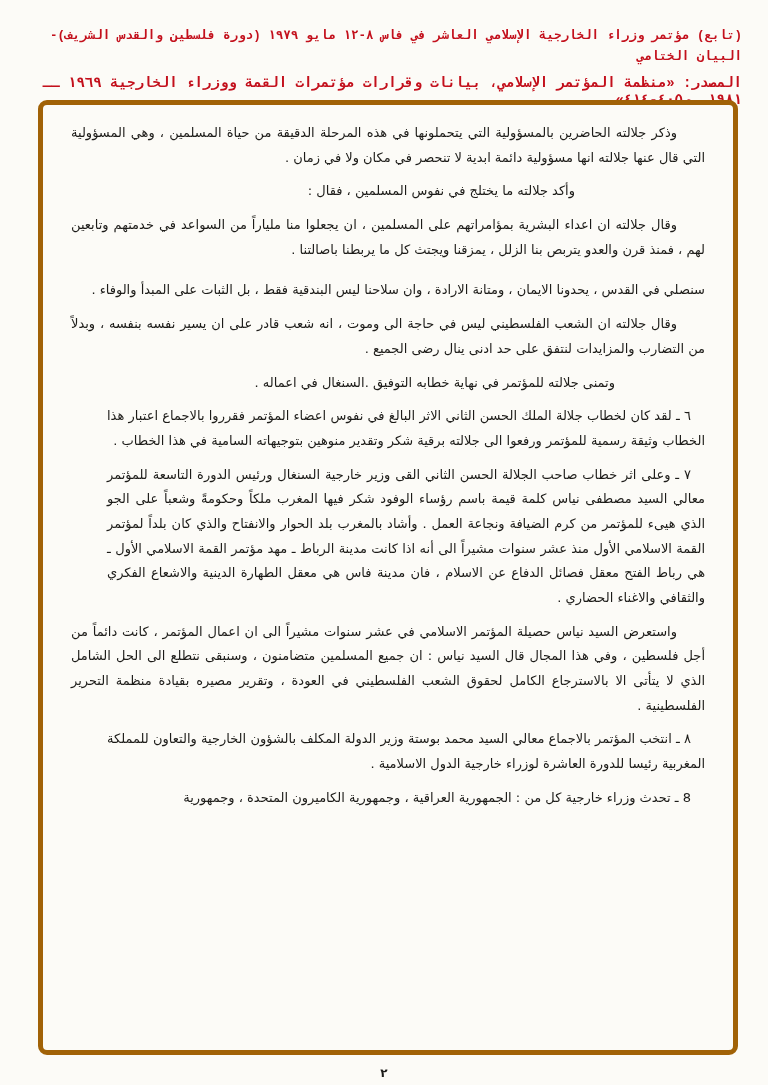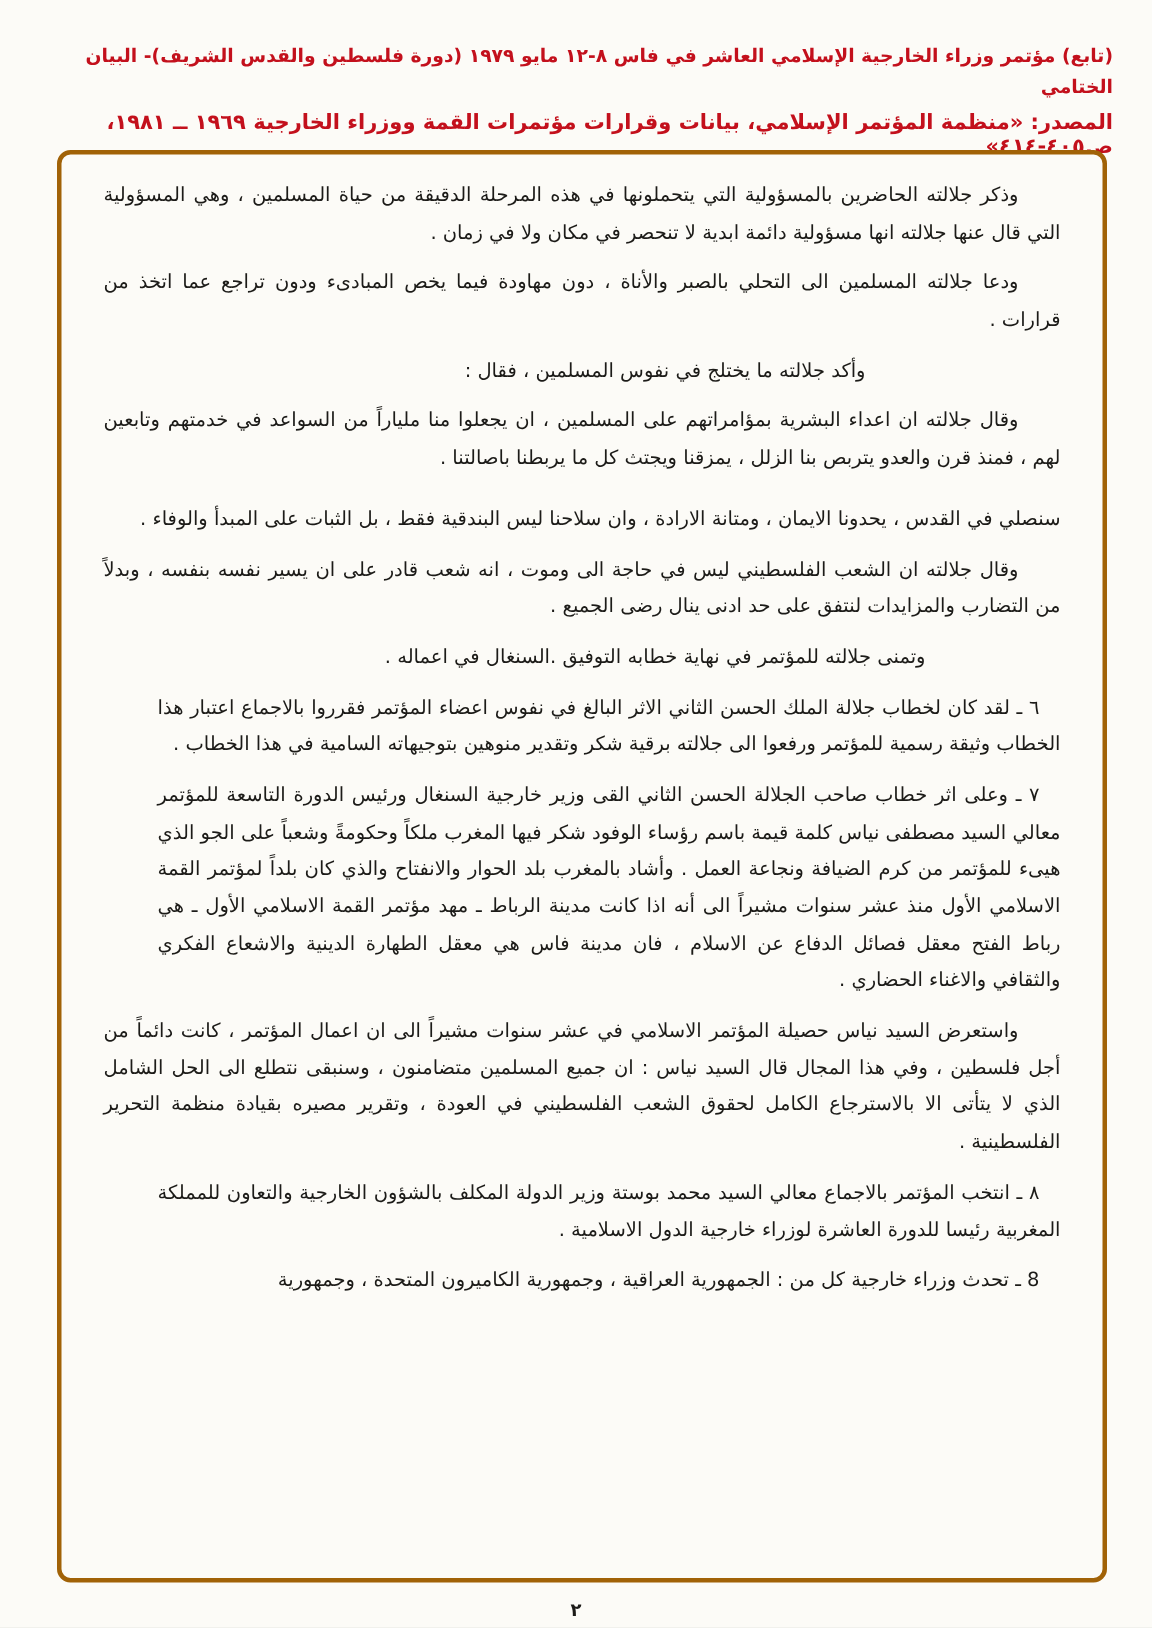--- a/index.html
+++ b/index.html
@@ -14,40 +14,41 @@
     height: 1085px;
     margin: 0 auto;
     background: #fcfbf7;
     overflow: hidden;
     direction: rtl;
   }
   .doc-header {
     padding: 26px 26px 0 26px;
     text-align: right;
     color: #c3101c;
+    font-family: Liberation Mono, monospace;
   }
   .doc-title {
     font-size: 12.5px;
     font-weight: bold;
     line-height: 1.7;
     letter-spacing: 0;
   }
   .doc-source {
     font-size: 14px;
     font-weight: bold;
     margin-top: 5px;
     color: #c3101c;
   }
   .green-box {
     position: absolute;
     top: 100px;
     right: 30px;
     left: 38px;
     bottom: 30px;
-    border: 3px solid #a16207;
+    border: 5px solid #a16207;
     border-radius: 9px;
     padding: 16px 28px 12px 28px;
     box-sizing: border-box;
     overflow: hidden;
     background: #fcfbf7;
   }
   .para {
     margin: 0 0 9px 0;
     font-size: 13px;
     line-height: 1.9;
@@ -87,21 +88,20 @@
 
 <div class="page">
 
   <header class="doc-header">
     <div class="doc-title">(تابع)  مؤتمر وزراء الخارجية الإسلامي العاشر في فاس ٨-١٢ مايو ١٩٧٩ (دورة فلسطين والقدس الشريف)- البيان الختامي</div>
     <div class="doc-source">المصدر: «منظمة المؤتمر الإسلامي، بيانات وقرارات مؤتمرات القمة ووزراء الخارجية ١٩٦٩ ــ ١٩٨١، ص٤٠٥-٤١٤»</div>
   </header>
 
   <main class="green-box">
     <p class="para">وذكر جلالته الحاضرين بالمسؤولية التي يتحملونها في هذه المرحلة الدقيقة من حياة المسلمين ، وهي المسؤولية التي قال عنها جلالته انها مسؤولية دائمة ابدية لا تنحصر في مكان ولا في زمان .</p>
-    <p class="para">ودعا جلالته المسلمين الى التحلي بالصبر والأناة ، دون مهاودة فيما يخص المبادىء ودون تراجع عما اتخذ من قرارات .</p>
     <p class="para indent-centered">وأكد جلالته ما يختلج في نفوس المسلمين ، فقال :</p>
     <p class="para">وقال جلالته ان اعداء البشرية بمؤامراتهم على المسلمين ، ان يجعلوا منا ملياراً من السواعد في خدمتهم وتابعين لهم ، فمنذ قرن والعدو يتربص بنا الزلل ، يمزقنا ويجتث كل ما يربطنا باصالتنا .</p>
     <p class="para flush">سنصلي في القدس ، يحدونا الايمان ، ومتانة الارادة ، وان سلاحنا ليس البندقية فقط ، بل الثبات على المبدأ والوفاء .</p>
     <p class="para">وقال جلالته ان الشعب الفلسطيني ليس في حاجة الى وموت ،  انه شعب قادر على ان يسير نفسه بنفسه ، وبدلاً من التضارب والمزايدات لنتفق على حد ادنى ينال رضى الجميع .</p>
     <p class="para indent-centered-2">وتمنى جلالته للمؤتمر في نهاية خطابه التوفيق .السنغال في اعماله .</p>
     <p class="para num">٦ ـ لقد كان لخطاب جلالة الملك الحسن الثاني الاثر البالغ في نفوس اعضاء المؤتمر فقرروا بالاجماع اعتبار هذا الخطاب وثيقة رسمية للمؤتمر ورفعوا الى جلالته برقية شكر وتقدير منوهين بتوجيهاته السامية في هذا الخطاب .</p>
     <p class="para num">٧ ـ وعلى اثر خطاب صاحب الجلالة الحسن الثاني القى وزير خارجية السنغال ورئيس الدورة التاسعة للمؤتمر معالي السيد  مصطفى نياس كلمة قيمة باسم رؤساء الوفود شكر فيها المغرب  ملكاً وحكومةً وشعباً على الجو الذي هيىء للمؤتمر من كرم الضيافة ونجاعة العمل .  وأشاد بالمغرب بلد الحوار والانفتاح والذي كان بلداً لمؤتمر القمة الاسلامي الأول منذ عشر سنوات مشيراً الى أنه اذا كانت مدينة الرباط ـ مهد مؤتمر القمة الاسلامي الأول ـ هي رباط الفتح معقل فصائل الدفاع عن الاسلام ، فان مدينة فاس هي معقل الطهارة الدينية والاشعاع الفكري والثقافي والاغناء الحضاري .</p>
     <p class="para">واستعرض السيد  نياس حصيلة المؤتمر الاسلامي في عشر سنوات مشيراً الى ان اعمال المؤتمر ، كانت دائماً من أجل فلسطين ، وفي هذا المجال قال السيد  نياس :  ان جميع المسلمين متضامنون ، وسنبقى نتطلع الى الحل الشامل الذي لا يتأتى الا بالاسترجاع الكامل لحقوق الشعب الفلسطيني في العودة ، وتقرير مصيره بقيادة منظمة التحرير الفلسطينية .</p>
     <p class="para num">٨ ـ انتخب المؤتمر بالاجماع معالي السيد  محمد بوستة وزير الدولة المكلف بالشؤون الخارجية والتعاون للمملكة المغربية رئيسا للدورة العاشرة لوزراء خارجية الدول الاسلامية .</p>
     <p class="para num">8 ـ تحدث وزراء خارجية كل من :  الجمهورية العراقية ، وجمهورية الكاميرون المتحدة ، وجمهورية</p>

